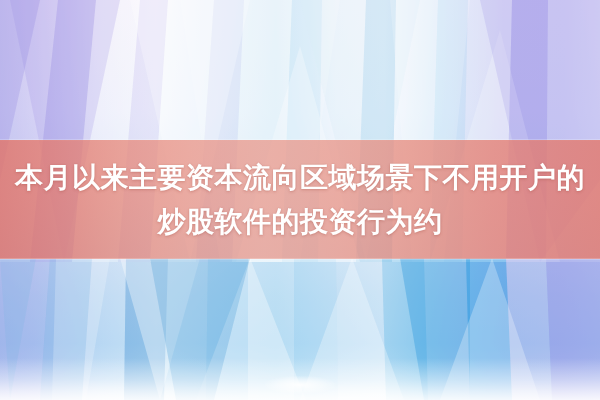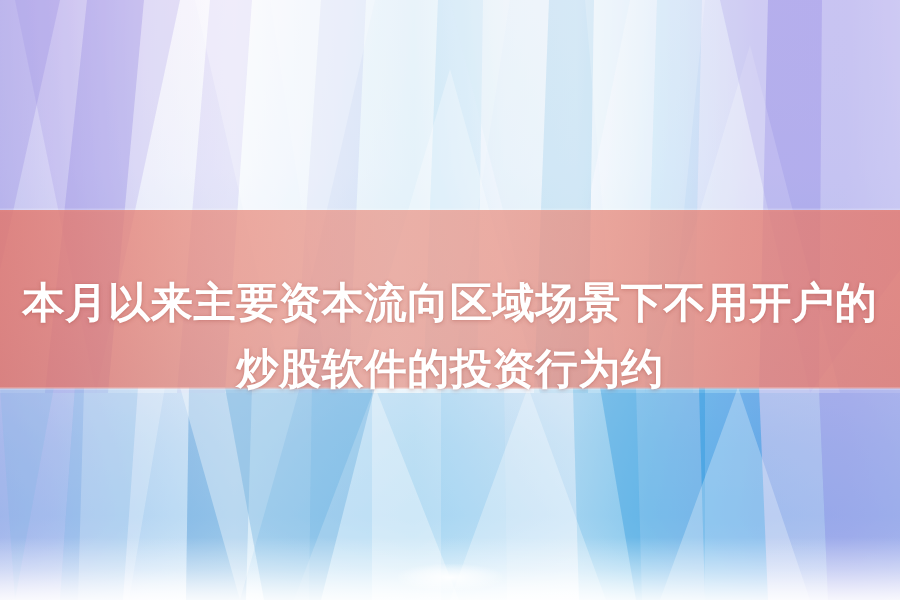--- a/index.html
+++ b/index.html
@@ -122,21 +122,20 @@
     left: 0;
     top: 140px;
     width: 600px;
     height: 119px;
     display: flex;
     flex-direction: column;
     align-items: center;
     justify-content: center;
     box-sizing: border-box;
     padding: 0 10px;
-    margin-top: 24px;
   }
   .headline-text {
     color: #ffffff;
     font-size: 28px;
     font-weight: bold;
     line-height: 44px;
     letter-spacing: 0.5px;
     text-align: center;
     max-width: 586px;
     text-shadow: 0 1px 3px rgba(150,60,50,0.30),

